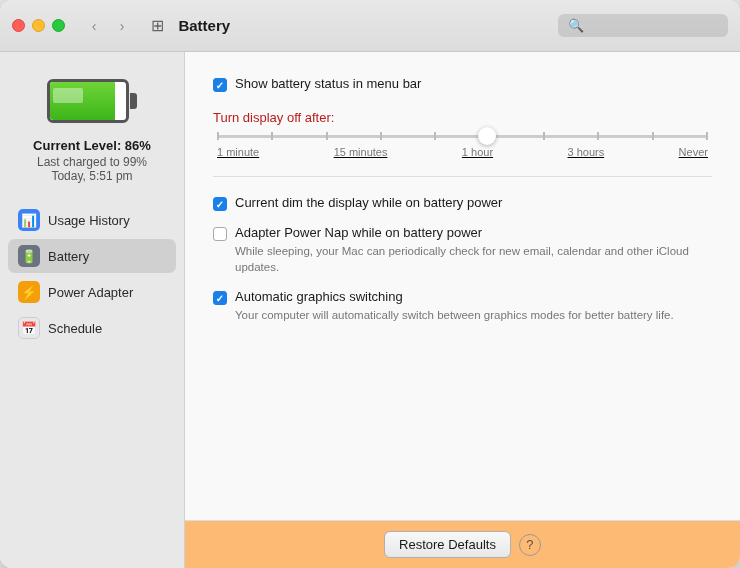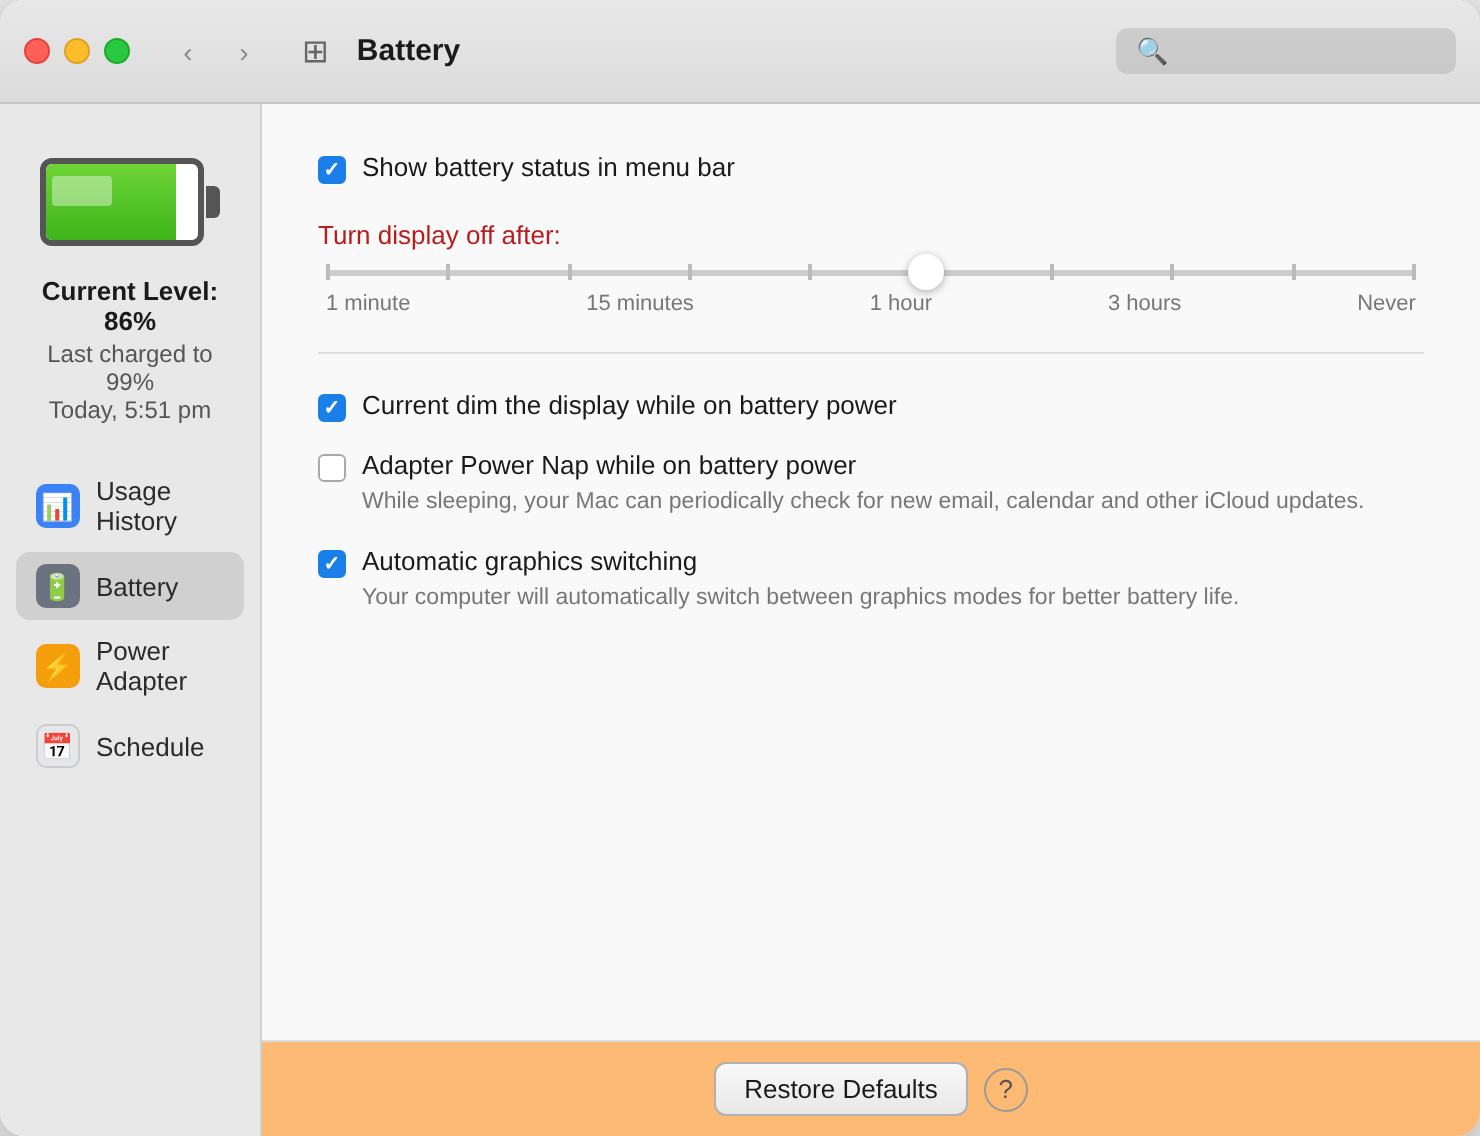--- a/index.html
+++ b/index.html
@@ -106,21 +106,21 @@
 
     
     .content {
       display: flex;
       flex: 1;
       overflow: hidden;
     }
 
     
     .sidebar {
-      width: 131px;
+      width: 185px;
       background: #e8e8e8;
       border-right: 1px solid #d0d0d0;
       display: flex;
       flex-direction: column;
       padding: 16px 0;
       flex-shrink: 0;
     }
 
     .battery-info {
       display: flex;
@@ -284,20 +284,21 @@
       margin-top: 4px;
     }
     .slider-label {
       font-size: 13px;
       color: #b91c1c;
       margin-bottom: 10px;
     }
     .slider-container {
       position: relative;
       margin: 0 4px;
+      text-decoration: underline;
     }
     .slider-track {
       width: 100%;
       height: 3px;
       background: #ccc;
       border-radius: 2px;
       position: relative;
       margin-bottom: 4px;
     }
     .slider-ticks {

